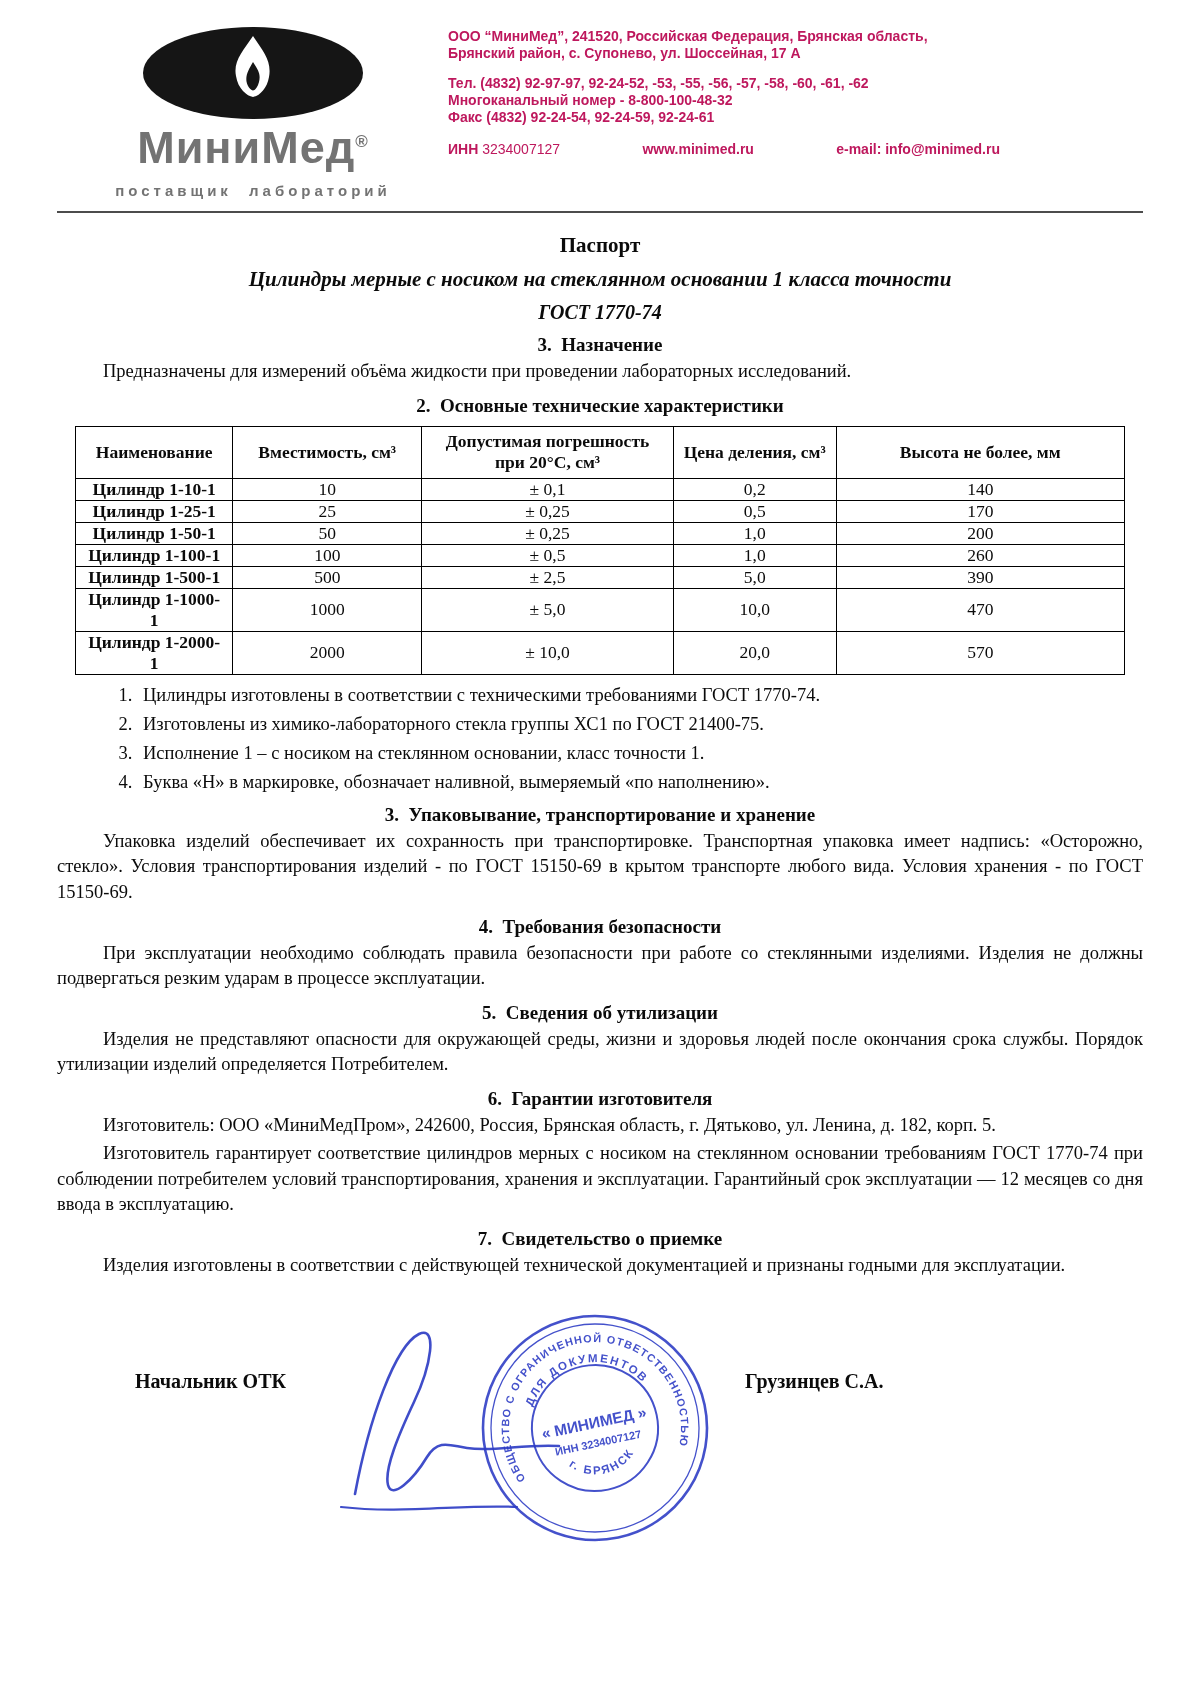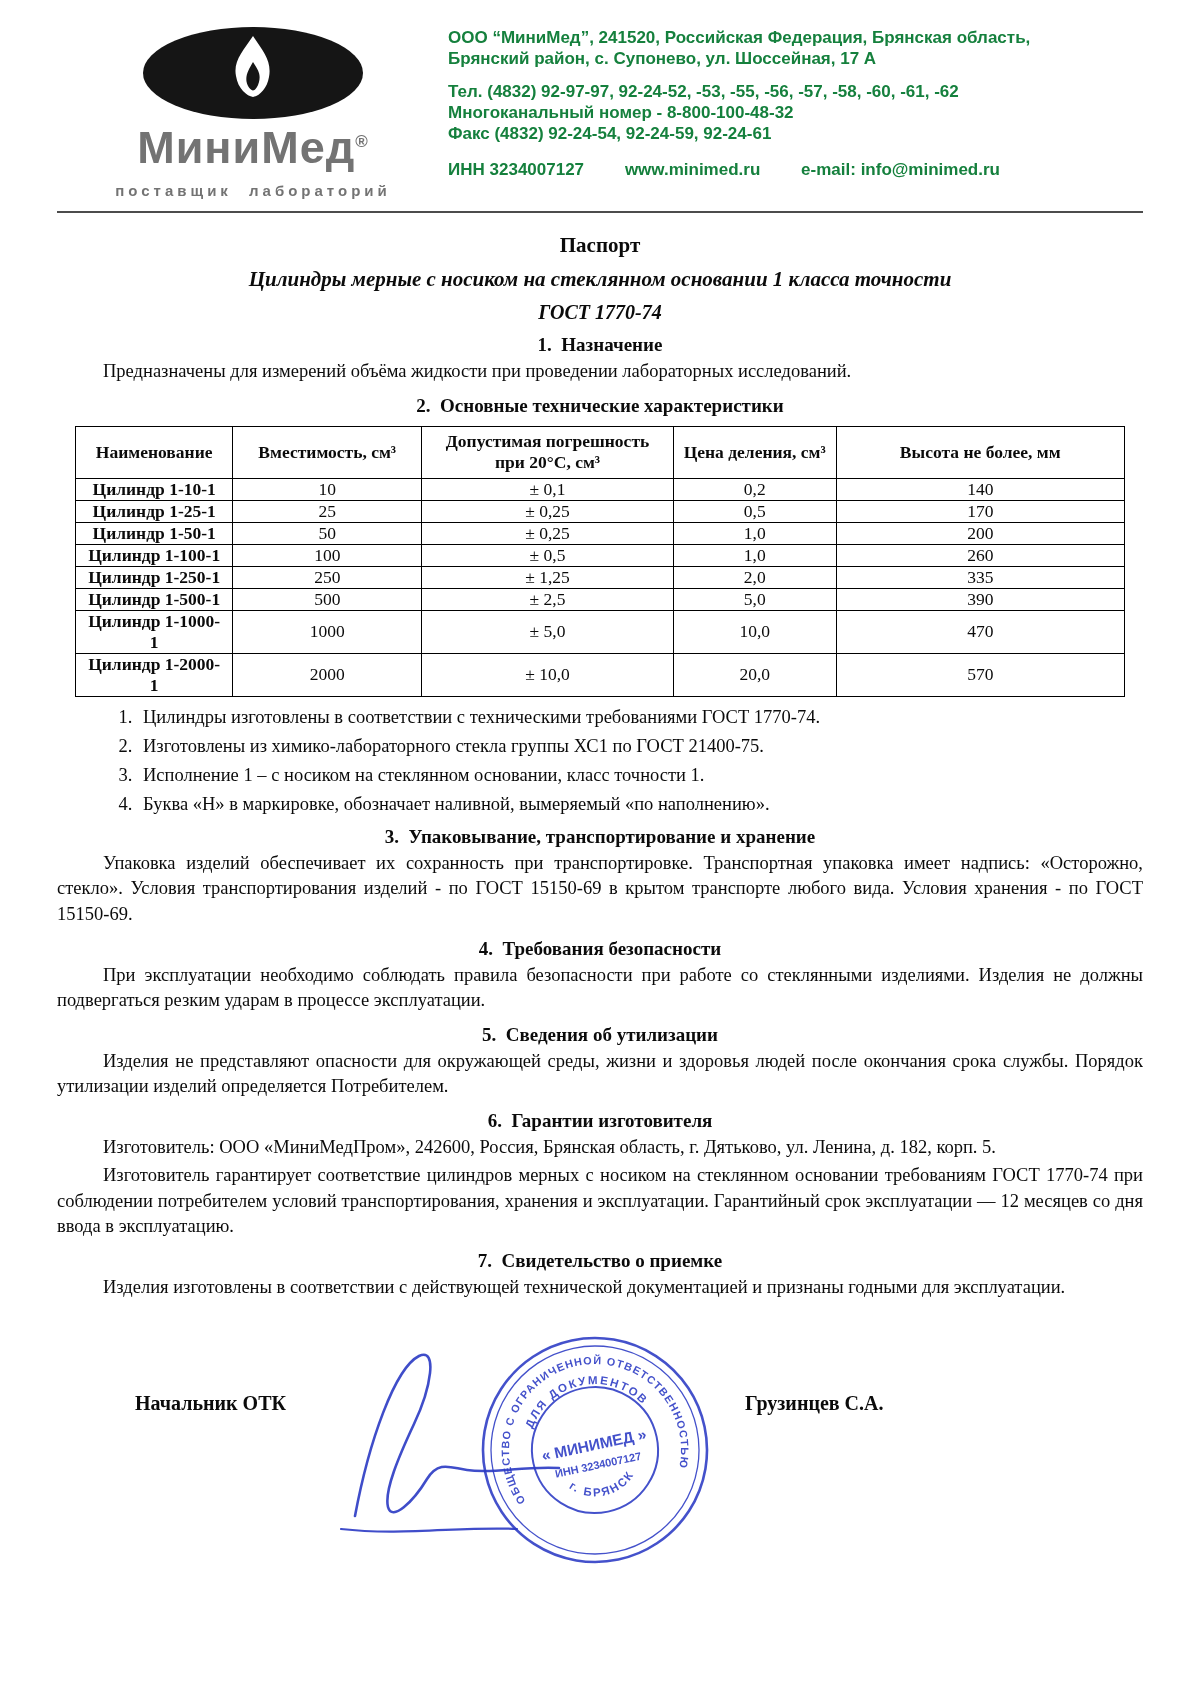--- a/index.html
+++ b/index.html
@@ -7,24 +7,24 @@
   body { width:1200px; font-family:"Liberation Serif", serif; color:#0b0b0b; }
   .page { position:relative; width:1200px; height:1697px; background:#fff; overflow:hidden; }
 
   
   .header { display:flex; align-items:flex-start; padding:24px 57px 0 98px; }
   .logo-block { flex:0 0 310px; text-align:center; color:#737373; }
   .logo-oval { display:block; margin:0 auto; }
   .logo-name { font-family:"Liberation Sans", sans-serif; font-weight:700; font-size:45px; line-height:1.05; letter-spacing:1px; margin-top:2px; }
   .logo-reg { font-size:17px; vertical-align:super; }
   .logo-tagline { font-family:"Liberation Sans", sans-serif; font-weight:700; font-size:15px; letter-spacing:4px; word-spacing:9px; margin-top:11px; white-space:nowrap; }
-  .contact { margin-left:40px; font-family:"Liberation Sans", sans-serif; font-weight:700; font-size:17px; line-height:1.22; color:#15803d; padding-top:4px; }
+  .contact { margin-left:40px; font-family:"Liberation Sans", sans-serif; font-weight:700; font-size:14px; line-height:1.22; color:#be185d; padding-top:4px; }
   .contact .grp { margin-bottom:13px; }
   .inn-row { display:flex; justify-content:space-between; width:552px; margin-top:15px; }
-  .w400 { font-weight:700;text-align:right; }
+  .w400 { font-weight:400;text-align:right; }
   .hr { border-top:2px solid #4c4c4c; margin:12px 57px 0 57px; }
 
   
   .content { padding:0 57px; }
   .doc-title { text-align:center; font-size:21px; font-weight:700; margin-top:20px; }
   .doc-subtitle { text-align:center; font-size:21px; font-weight:700; font-style:italic; margin-top:9px; }
   .doc-gost { text-align:center; font-size:20px; font-weight:700; font-style:italic; margin-top:9px; }
   .sec-h { text-align:center; font-size:19px; font-weight:700; margin-top:10px; white-space:pre-wrap; }
   p.body { font-size:18.5px; line-height:1.38; text-align:justify; text-indent:46px; margin-top:3px; }
 
@@ -79,21 +79,21 @@
     </div>
   </div>
   <div class="hr"></div>
 
   <div class="content">
 
     <div class="doc-title">Паспорт</div>
     <div class="doc-subtitle">Цилиндры мерные с носиком на стеклянном основании 1 класса точности</div>
     <div class="doc-gost">ГОСТ 1770-74</div>
 
-    <div class="sec-h">1.  Назначение</div>
+    <div class="sec-h">3.  Назначение</div>
     <p class="body">Предназначены для измерений объёма жидкости при проведении лабораторных исследований.</p>
 
     <div class="sec-h">2.  Основные технические характеристики</div>
 
     <table class="spec">
       <thead>
         <tr>
           <th class="col1">Наименование</th>
           <th class="col2">Вместимость, см³</th>
           <th class="col3">Допустимая погрешность при 20°С, см³</th>
@@ -122,27 +122,20 @@
           <td>± 0,25</td>
           <td>1,0</td>
           <td>200</td>
         </tr>
         <tr>
           <td class="name">Цилиндр 1-100-1</td>
           <td>100</td>
           <td>± 0,5</td>
           <td>1,0</td>
           <td>260</td>
-        </tr>
-        <tr>
-          <td class="name">Цилиндр 1-250-1</td>
-          <td>250</td>
-          <td>± 1,25</td>
-          <td>2,0</td>
-          <td>335</td>
         </tr>
         <tr>
           <td class="name">Цилиндр 1-500-1</td>
           <td>500</td>
           <td>± 2,5</td>
           <td>5,0</td>
           <td>390</td>
         </tr>
         <tr>
           <td class="name">Цилиндр 1-1000-1</td>

